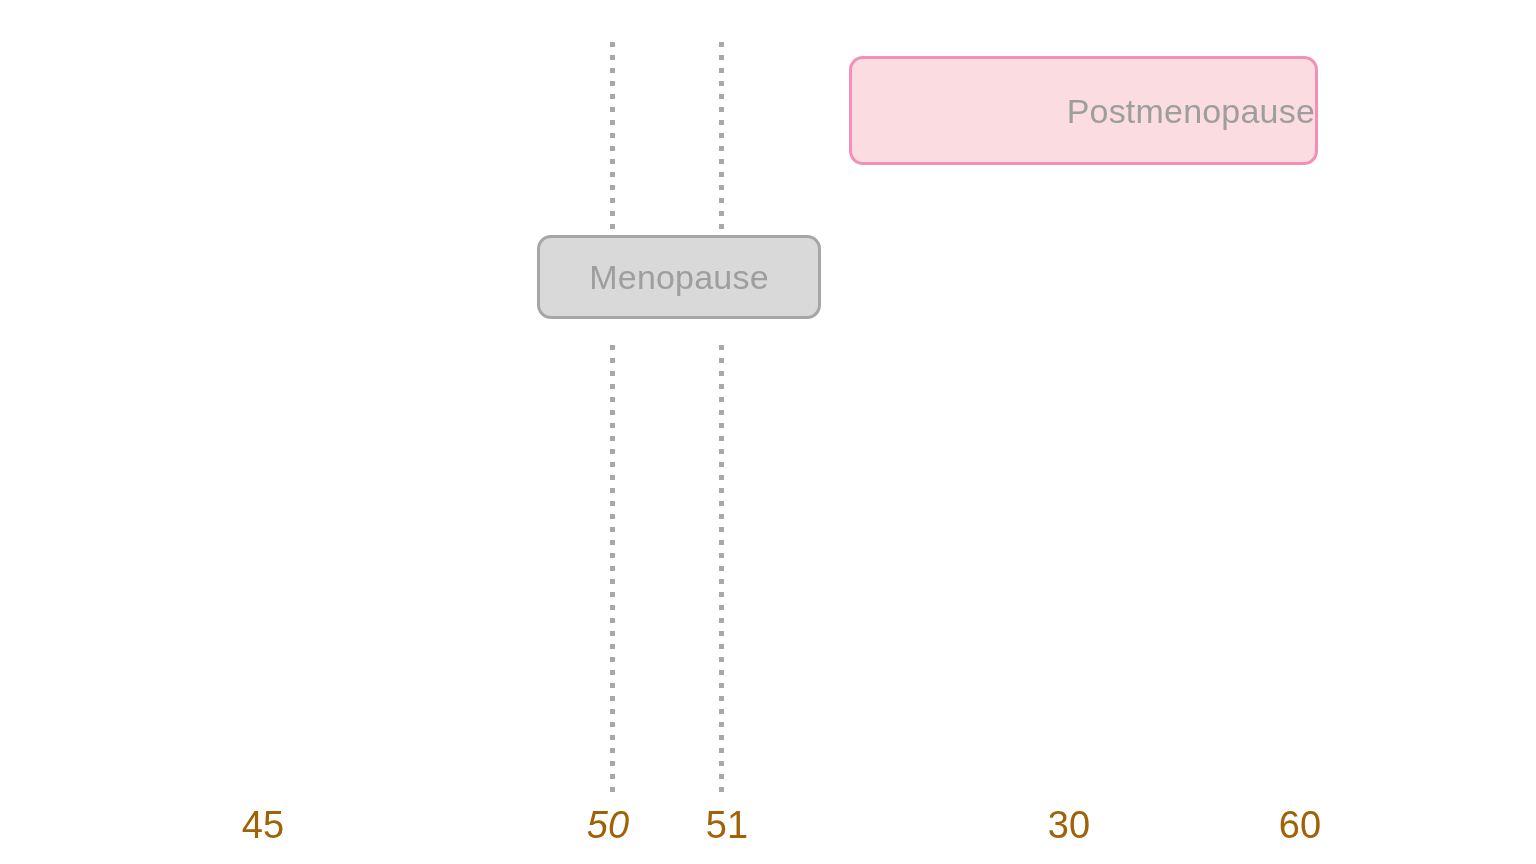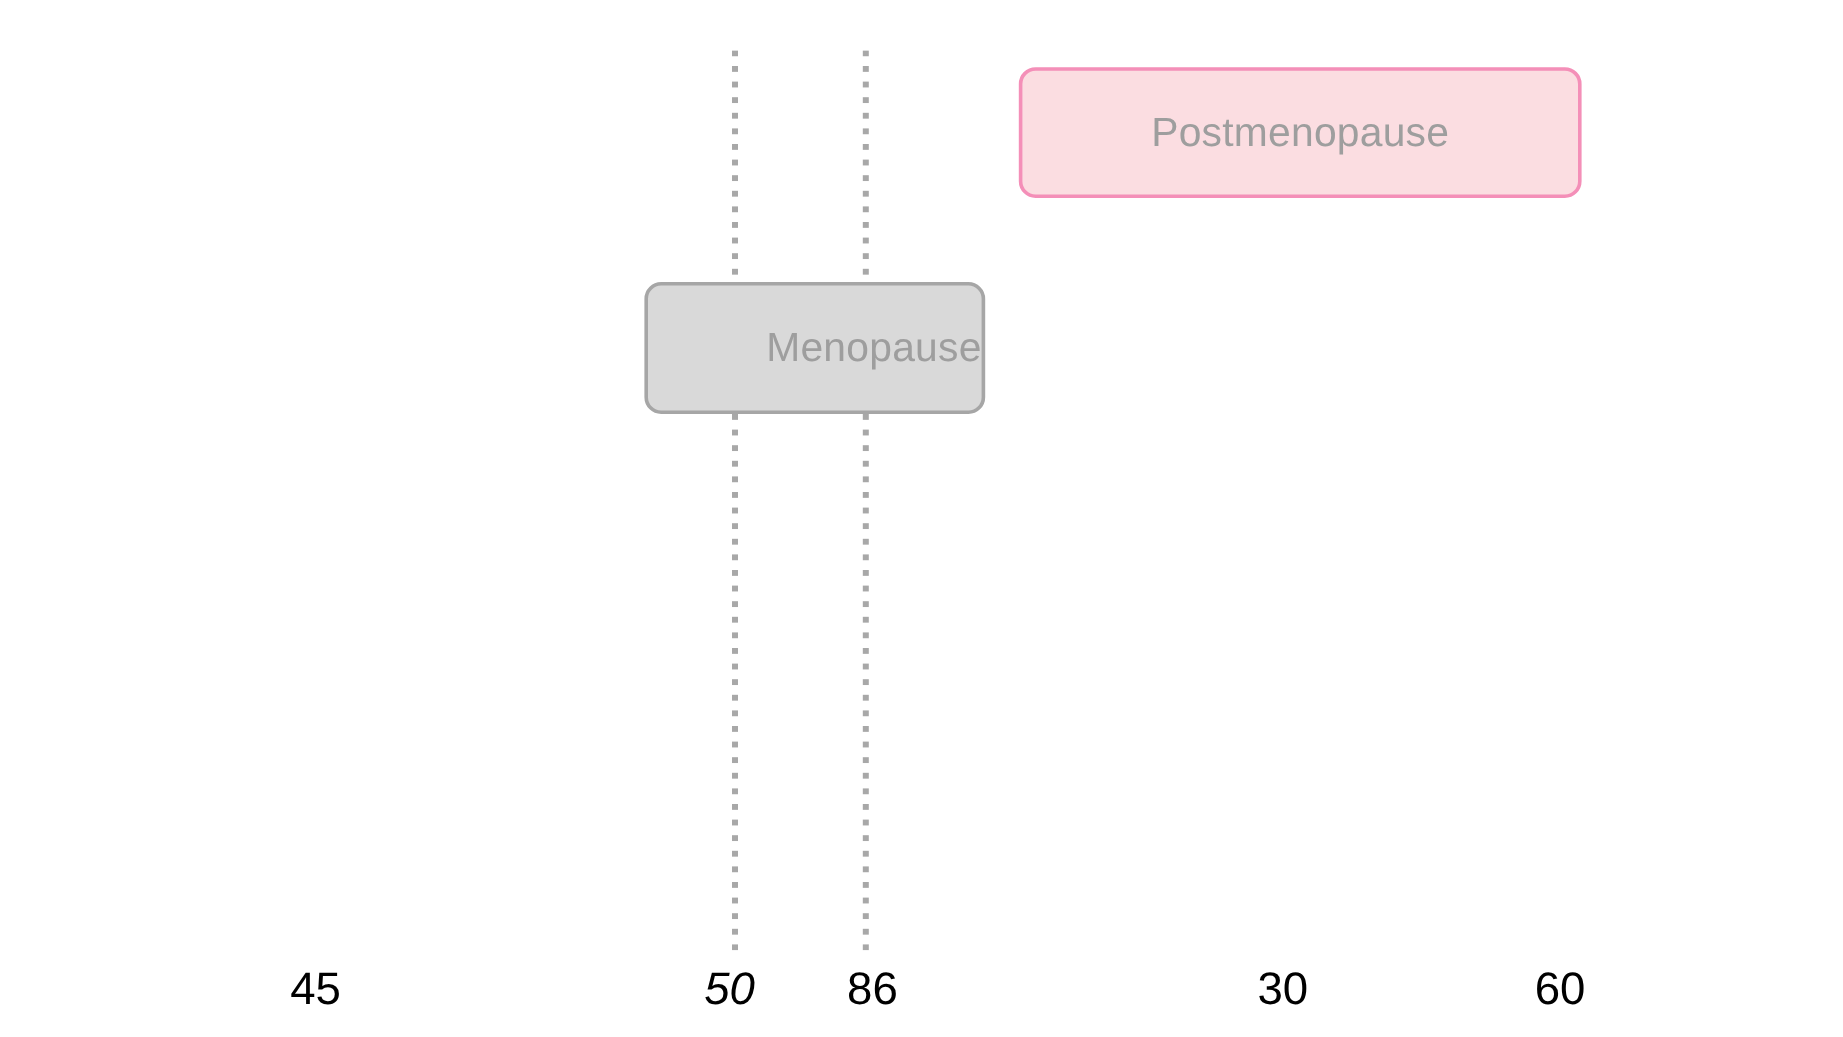--- a/index.html
+++ b/index.html
@@ -43,20 +43,21 @@
     border-radius: 14px;
     border-style: solid;
     border-width: 3px;
     font-size: 34px;
     letter-spacing: 0.2px;
     white-space: nowrap;
   }
   .phase-box.pink {
     background: #fbdde1;
     border-color: #f48fb8;
+    justify-content: flex-end;
   }
   .phase-box.gray {
     background: #d9d9d9;
     border-color: #a6a6a6;
   }
   .phase-label {
     color: #9e9e9e;
     line-height: 1;
     pointer-events: none;
   }
@@ -66,48 +67,48 @@
     position: absolute;
     left: 0;
     top: 806px;
     width: 1536px;
     height: 58px;
   }
   .axis-tick-label {
     position: absolute;
     top: 0;
     transform: translateX(-50%);
-    color: #000000;
+    color: #a16207;
     font-size: 38px;
     line-height: 1;
     white-space: nowrap;
   }
 </style>
 </head>
 <body>
 
 <div id="stage">
 
   <div class="guide" style="left:610px; top:42px; height:193px;"></div>
   <div class="guide" style="left:610px; top:345px; height:447px;"></div>
 
   <div class="guide" style="left:719px; top:42px; height:193px;"></div>
   <div class="guide" style="left:719px; top:345px; height:447px;"></div>
 
   <div class="phase-box pink" style="left:849px; top:56px; width:469px; height:109px;">
     <span class="phase-label">Postmenopause</span>
   </div>
 
-  <div class="phase-box gray" style="left:537px; top:235px; width:284px; height:110px;justify-content:flex-end;">
+  <div class="phase-box gray" style="left:537px; top:235px; width:284px; height:84px;">
     <span class="phase-label">Menopause</span>
   </div>
 
 
 
   <div class="axis">
     <span class="axis-tick-label" style="left:263px;">45</span>
     <span class="axis-tick-label" style="left:608px;font-style:italic;">50</span>
-    <span class="axis-tick-label" style="left:727px;">86</span>
+    <span class="axis-tick-label" style="left:727px;">51</span>
     <span class="axis-tick-label" style="left:1069px;">30</span>
     <span class="axis-tick-label" style="left:1300px;">60</span>
   </div>
 
 </div>
 
 </body></html>

